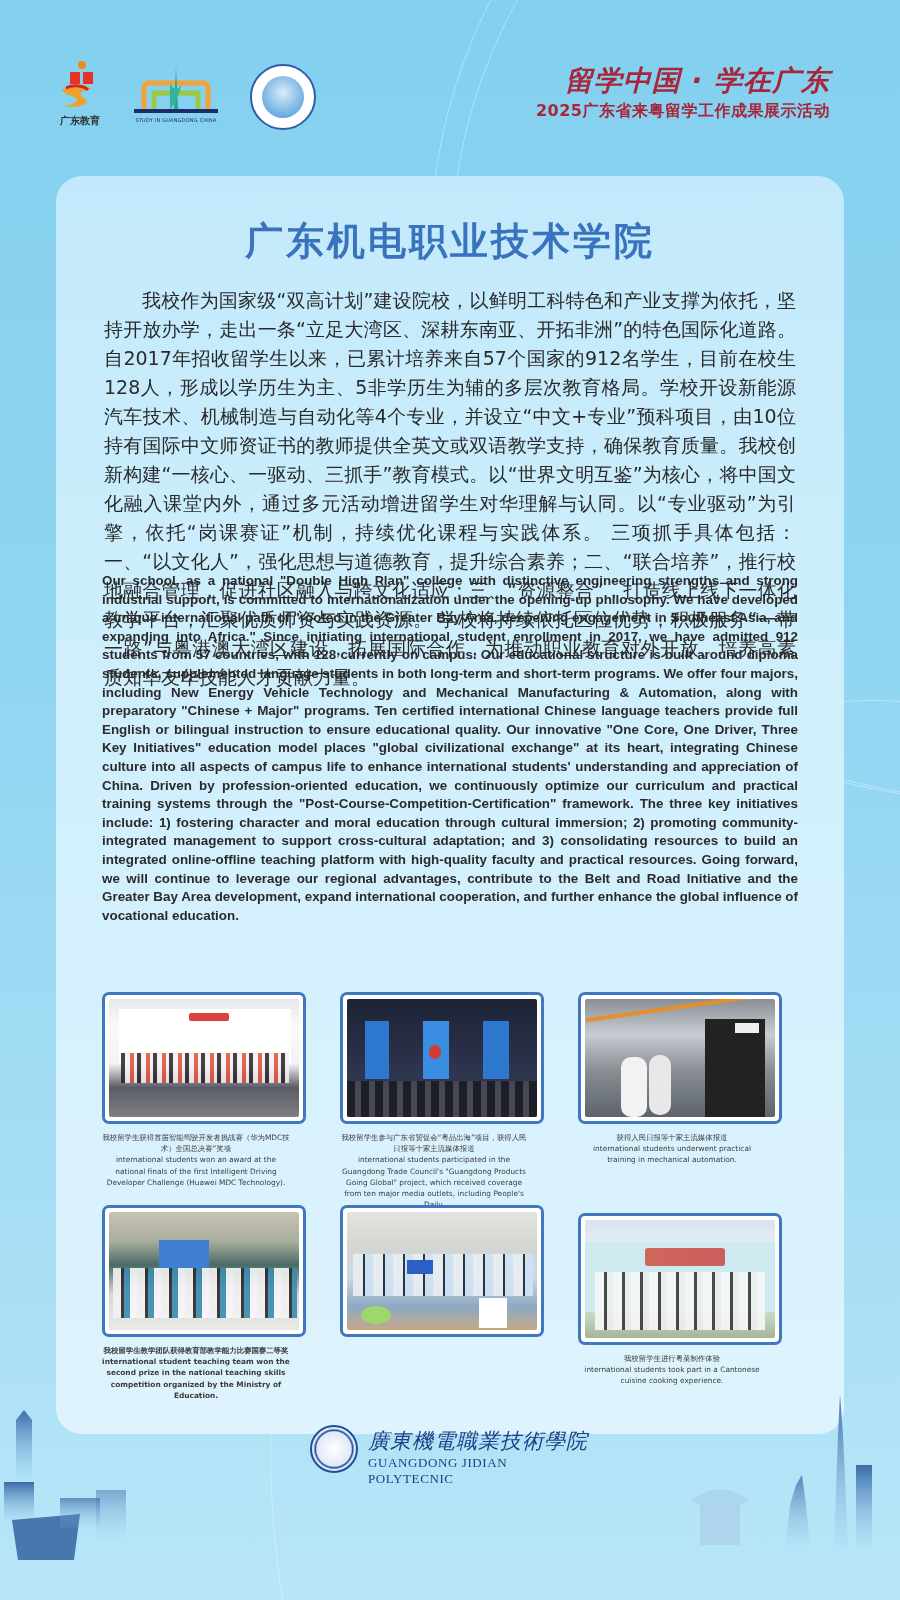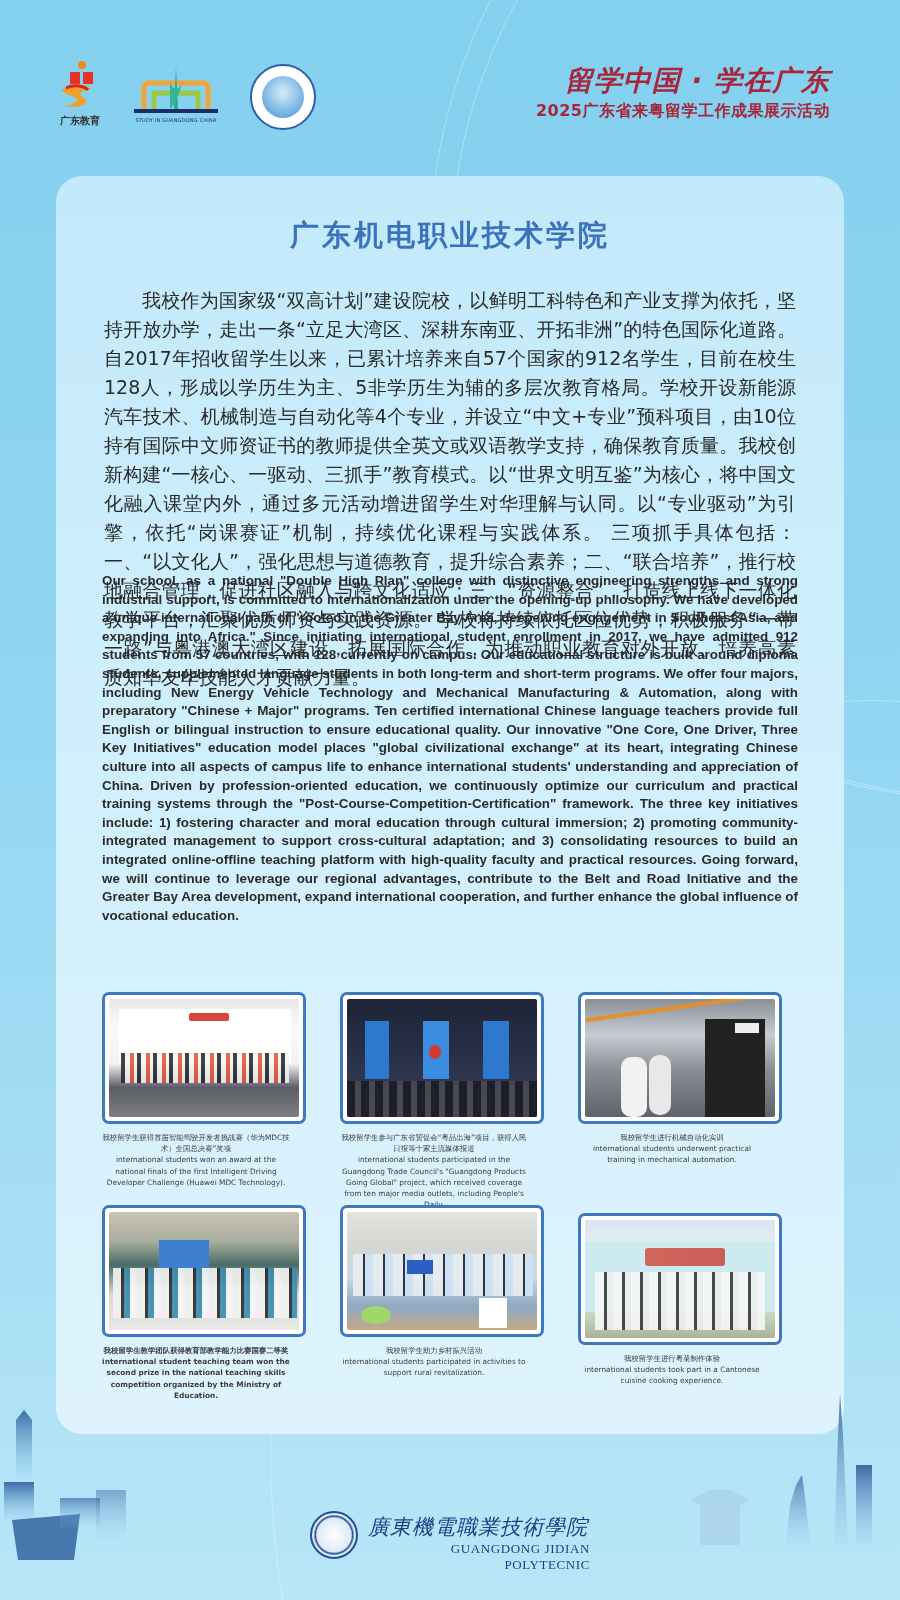--- a/index.html
+++ b/index.html
@@ -47,21 +47,21 @@
   .slogan .sub { font-size: 16px; line-height: 22px; margin-top: 2px; letter-spacing: 0.5px; }
 
   
   .card {
     position: absolute; left: 56px; top: 176px; width: 788px; height: 1258px;
     border-radius: 26px;
     background: linear-gradient(180deg, #c2e9fb 0%, #cdeefc 35%, #d7f1fd 70%, #def3fd 100%);
   }
   .title {
     position: absolute; left: 0; top: 40px; width: 788px; text-align: center;
-    font-size: 29px; font-weight: bold; color: #3a73bd; letter-spacing: 3px;
+    font-size: 38px; font-weight: bold; color: #3a73bd; letter-spacing: 3px;
   }
   .zh-para {
     position: absolute; left: 48px; top: 110px; width: 692px;
     font-size: 19px; line-height: 29px; color: #2a2a2a;
     text-indent: 2em; text-align: justify;
   }
   .en-para {
     position: absolute; left: 46px; top: 396px; width: 696px;
     font-family: "Liberation Sans", sans-serif; font-size: 13.4px; line-height: 18.6px;
     color: #2b2b2b; text-align: justify; font-weight: bold;
@@ -87,21 +87,21 @@
   .ph1 { background: linear-gradient(180deg, #e8e8ea 0%, #fafafa 25%, #f2f2f5 55%, #5b5d66 75%, #7f7f82 100%); }
   .ph2 { background: linear-gradient(180deg, #1e2436 0%, #272d44 40%, #2f3650 65%, #3d3a3c 100%); }
   .ph3 { background: linear-gradient(180deg, #8b8f95 0%, #c7ccd2 30%, #8a8f95 60%, #5d636b 100%); }
   .ph4 { background: linear-gradient(180deg, #c9c4b5 0%, #a7ad9e 25%, #4a6b66 45%, #d8d8d6 70%, #e9e9e6 100%); }
   .ph5 { background: linear-gradient(180deg, #e3e4e0 0%, #d3d6d2 30%, #cdd9e4 55%, #8da9c3 80%, #c6a889 100%); }
   .ph6 { background: linear-gradient(180deg, #d8e4ef 0%, #e9f3f4 30%, #cfe9ea 55%, #c5d8c3 80%, #aab39b 100%); }
   .blob { position: absolute; border-radius: 50%; }
   .rect { position: absolute; }
 
   
-  .footer-logo { position: absolute; left: 310px; top: 1509px; width: 280px; height: 60px; text-align: right; }
+  .footer-logo { position: absolute; left: 310px; top: 1423px; width: 280px; height: 60px; }
   .footer-emblem {
     position: absolute; left: 0; top: 2px; width: 48px; height: 48px; border-radius: 50%;
     border: 2px solid #1f4f9a; background: radial-gradient(circle, #ffffff 0%, #dfe9f6 55%, #1f4f9a 60%, #dfe9f6 66%, #ffffff 100%);
   }
   .footer-name-zh {
     position: absolute; left: 58px; top: 4px; font-family: "DejaVu Serif", serif;
     font-size: 21px; color: #1d3f86; letter-spacing: 1px; font-style: italic;
   }
   .footer-name-en {
     position: absolute; left: 58px; top: 32px; font-family: "Liberation Serif", serif;
@@ -190,21 +190,21 @@
       <div class="photo-frame">
         <div class="photo ph3">
           <div class="rect" style="left:0;top:6px;width:100%;height:4px;background:#e3902c;transform:rotate(-8deg);"></div>
           <div class="rect" style="left:120px;top:20px;width:60px;height:100px;background:#222;"></div>
           <div class="rect" style="left:150px;top:24px;width:24px;height:10px;background:#eee;"></div>
           <div class="blob" style="left:36px;top:58px;width:26px;height:60px;background:#f2f2f2;border-radius:10px;"></div>
           <div class="blob" style="left:64px;top:56px;width:22px;height:60px;background:#e8e8e8;border-radius:10px;"></div>
         </div>
       </div>
       <div class="caption">
-        <span class="zh">我校留学生进行机械自动化实训</span>
+        <span class="zh">获得人民日报等十家主流媒体报道</span>
         <span class="en">international students underwent practical training in mechanical automation.</span>
       </div>
     </div>
 
     <div class="photo-cell" style="left:0; top:213px;font-weight:bold;">
       <div class="photo-frame">
         <div class="photo ph4">
           <div class="rect" style="left:50px;top:28px;width:50px;height:30px;background:#3e7fd0;"></div>
           <div class="rect" style="left:4px;top:56px;width:184px;height:50px;background:repeating-linear-gradient(90deg,#f2f2f2 0 8px,#2b2b2b 8px 11px,#3a8bb0 11px 17px,#f7f7f7 17px 24px);opacity:.9;"></div>
         </div>
@@ -216,24 +216,20 @@
     </div>
 
     <div class="photo-cell" style="left:238px; top:213px;">
       <div class="photo-frame">
         <div class="photo ph5">
           <div class="rect" style="left:6px;top:42px;width:180px;height:42px;background:repeating-linear-gradient(90deg,#e9eef3 0 10px,#1c2430 10px 12px,#cfe3f5 12px 20px);opacity:.9;"></div>
           <div class="rect" style="left:60px;top:48px;width:26px;height:14px;background:#2b5fc4;"></div>
           <div class="blob" style="left:14px;top:94px;width:30px;height:18px;background:#9fd86a;"></div>
           <div class="rect" style="left:132px;top:86px;width:28px;height:30px;background:#fff;"></div>
         </div>
-      </div>
-      <div class="caption">
-        <span class="zh">我校留学生助力乡村振兴活动</span>
-        <span class="en">international students participated in activities to support rural revitalization.</span>
       </div>
     </div>
 
     <div class="photo-cell" style="left:476px; top:221px;">
       <div class="photo-frame">
         <div class="photo ph6">
           <div class="rect" style="left:0;top:22px;width:100%;height:70px;background:#cdeaf0;"></div>
           <div class="rect" style="left:60px;top:28px;width:80px;height:18px;background:linear-gradient(90deg,#d23a2a,#c8302a);opacity:.75;border-radius:3px;"></div>
           <div class="rect" style="left:10px;top:52px;width:170px;height:58px;background:repeating-linear-gradient(90deg,#f7f7f7 0 9px,#3a3a3a 9px 12px,#eeeeee 12px 18px);opacity:.9;"></div>
         </div>

